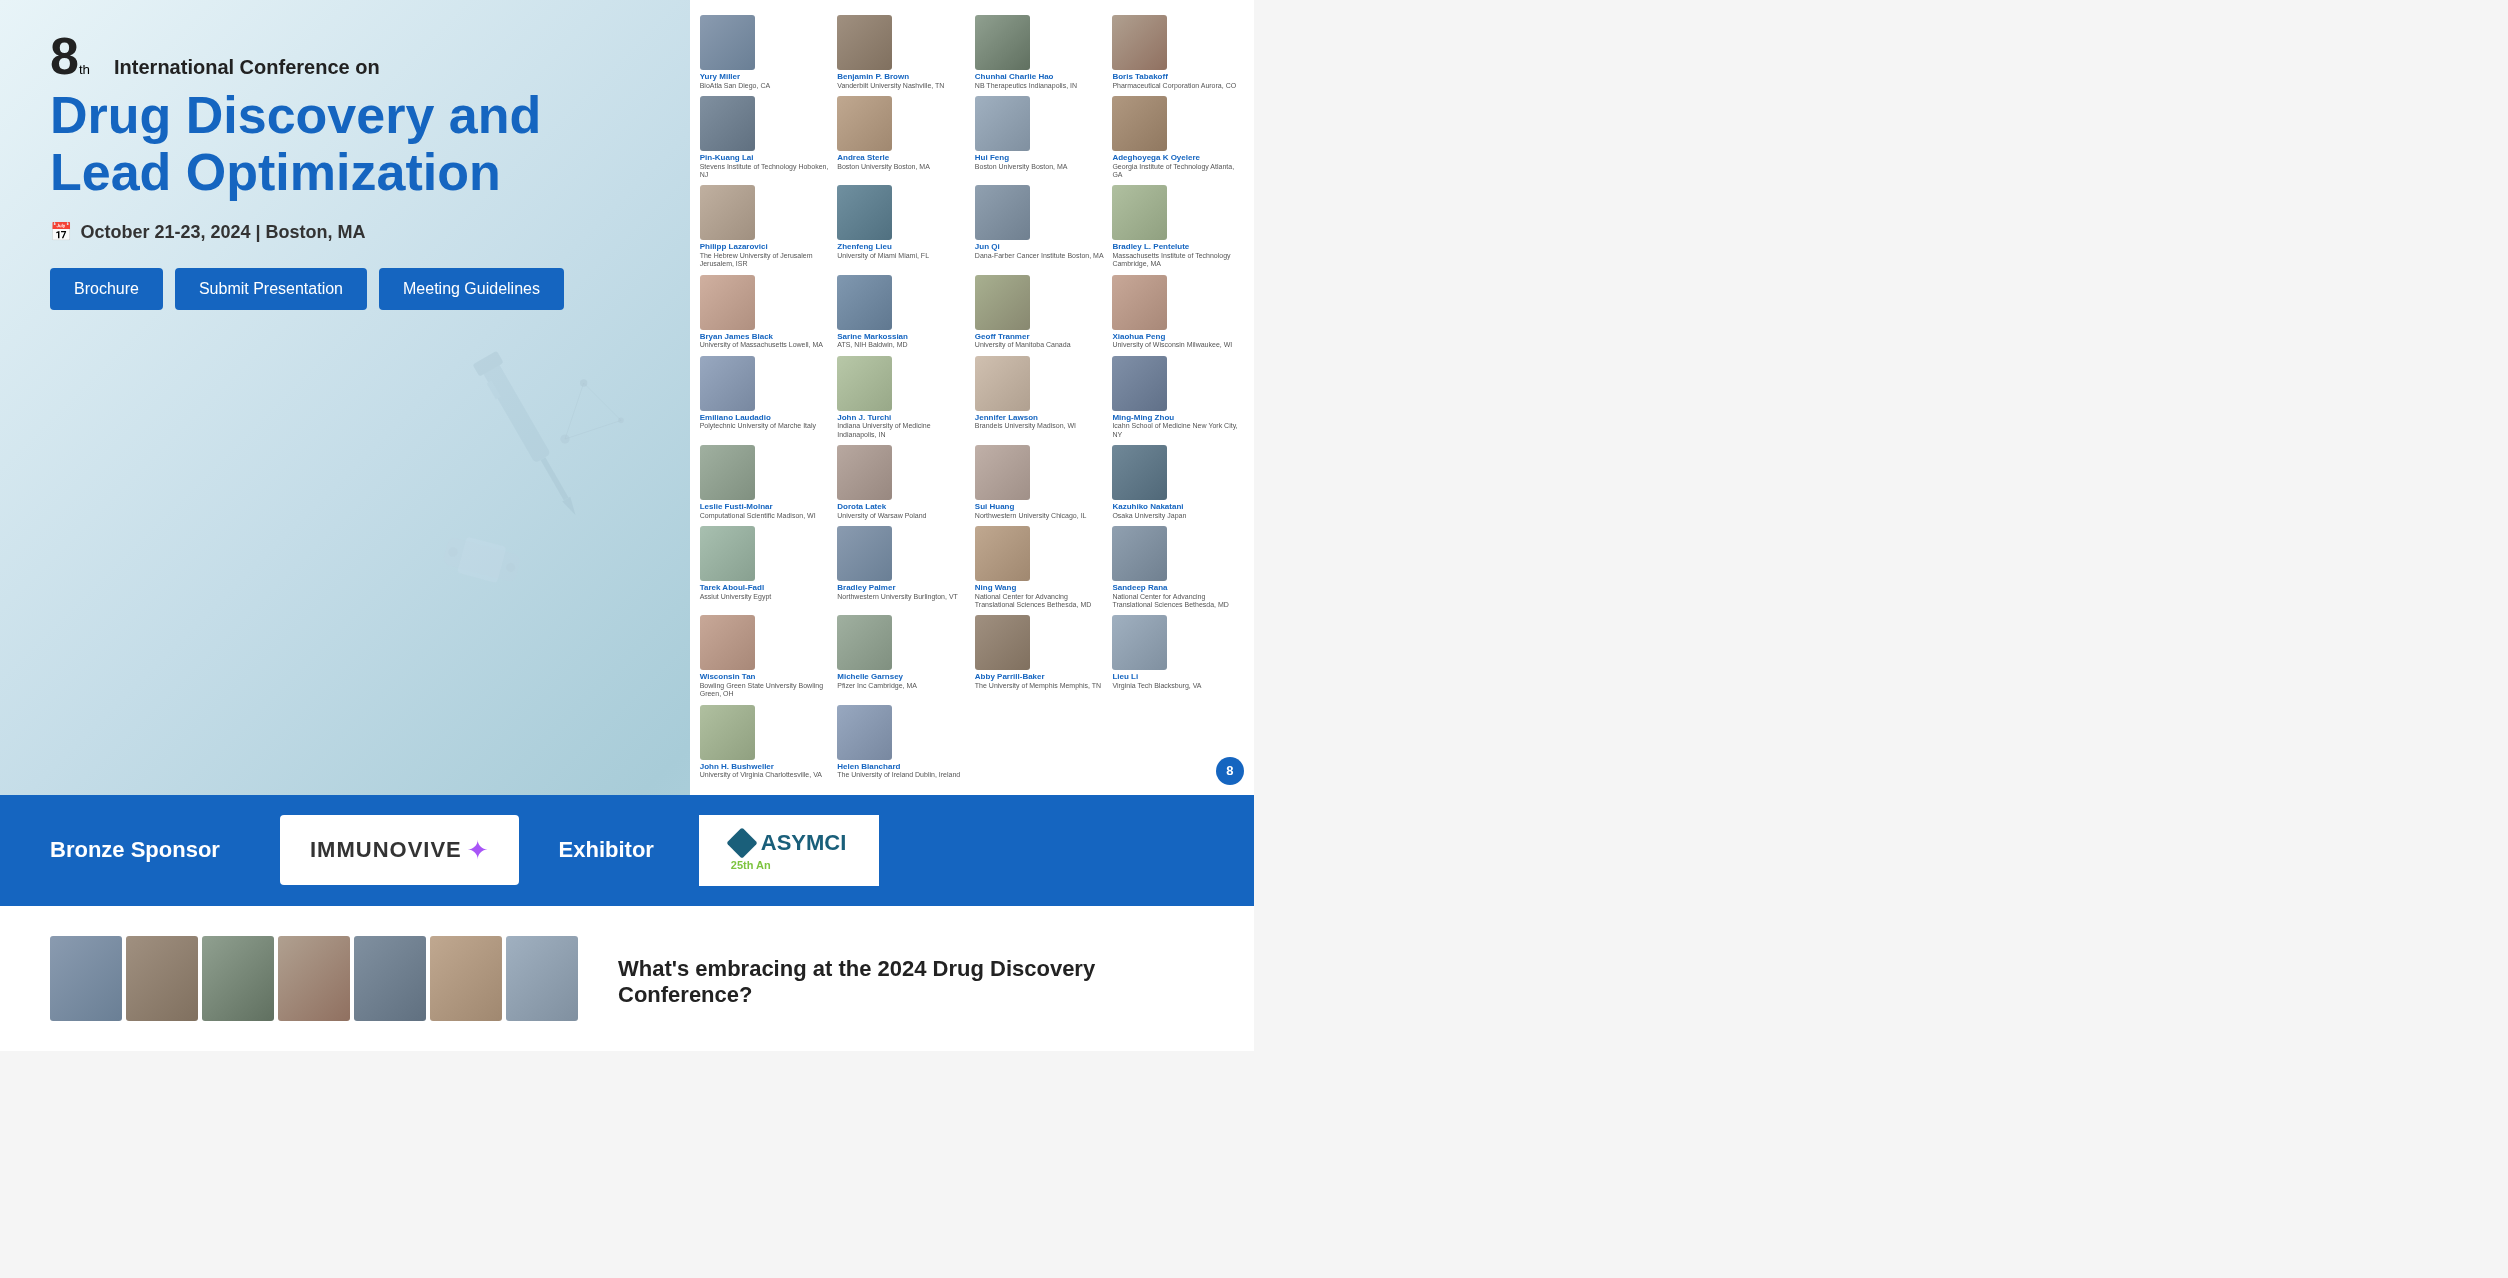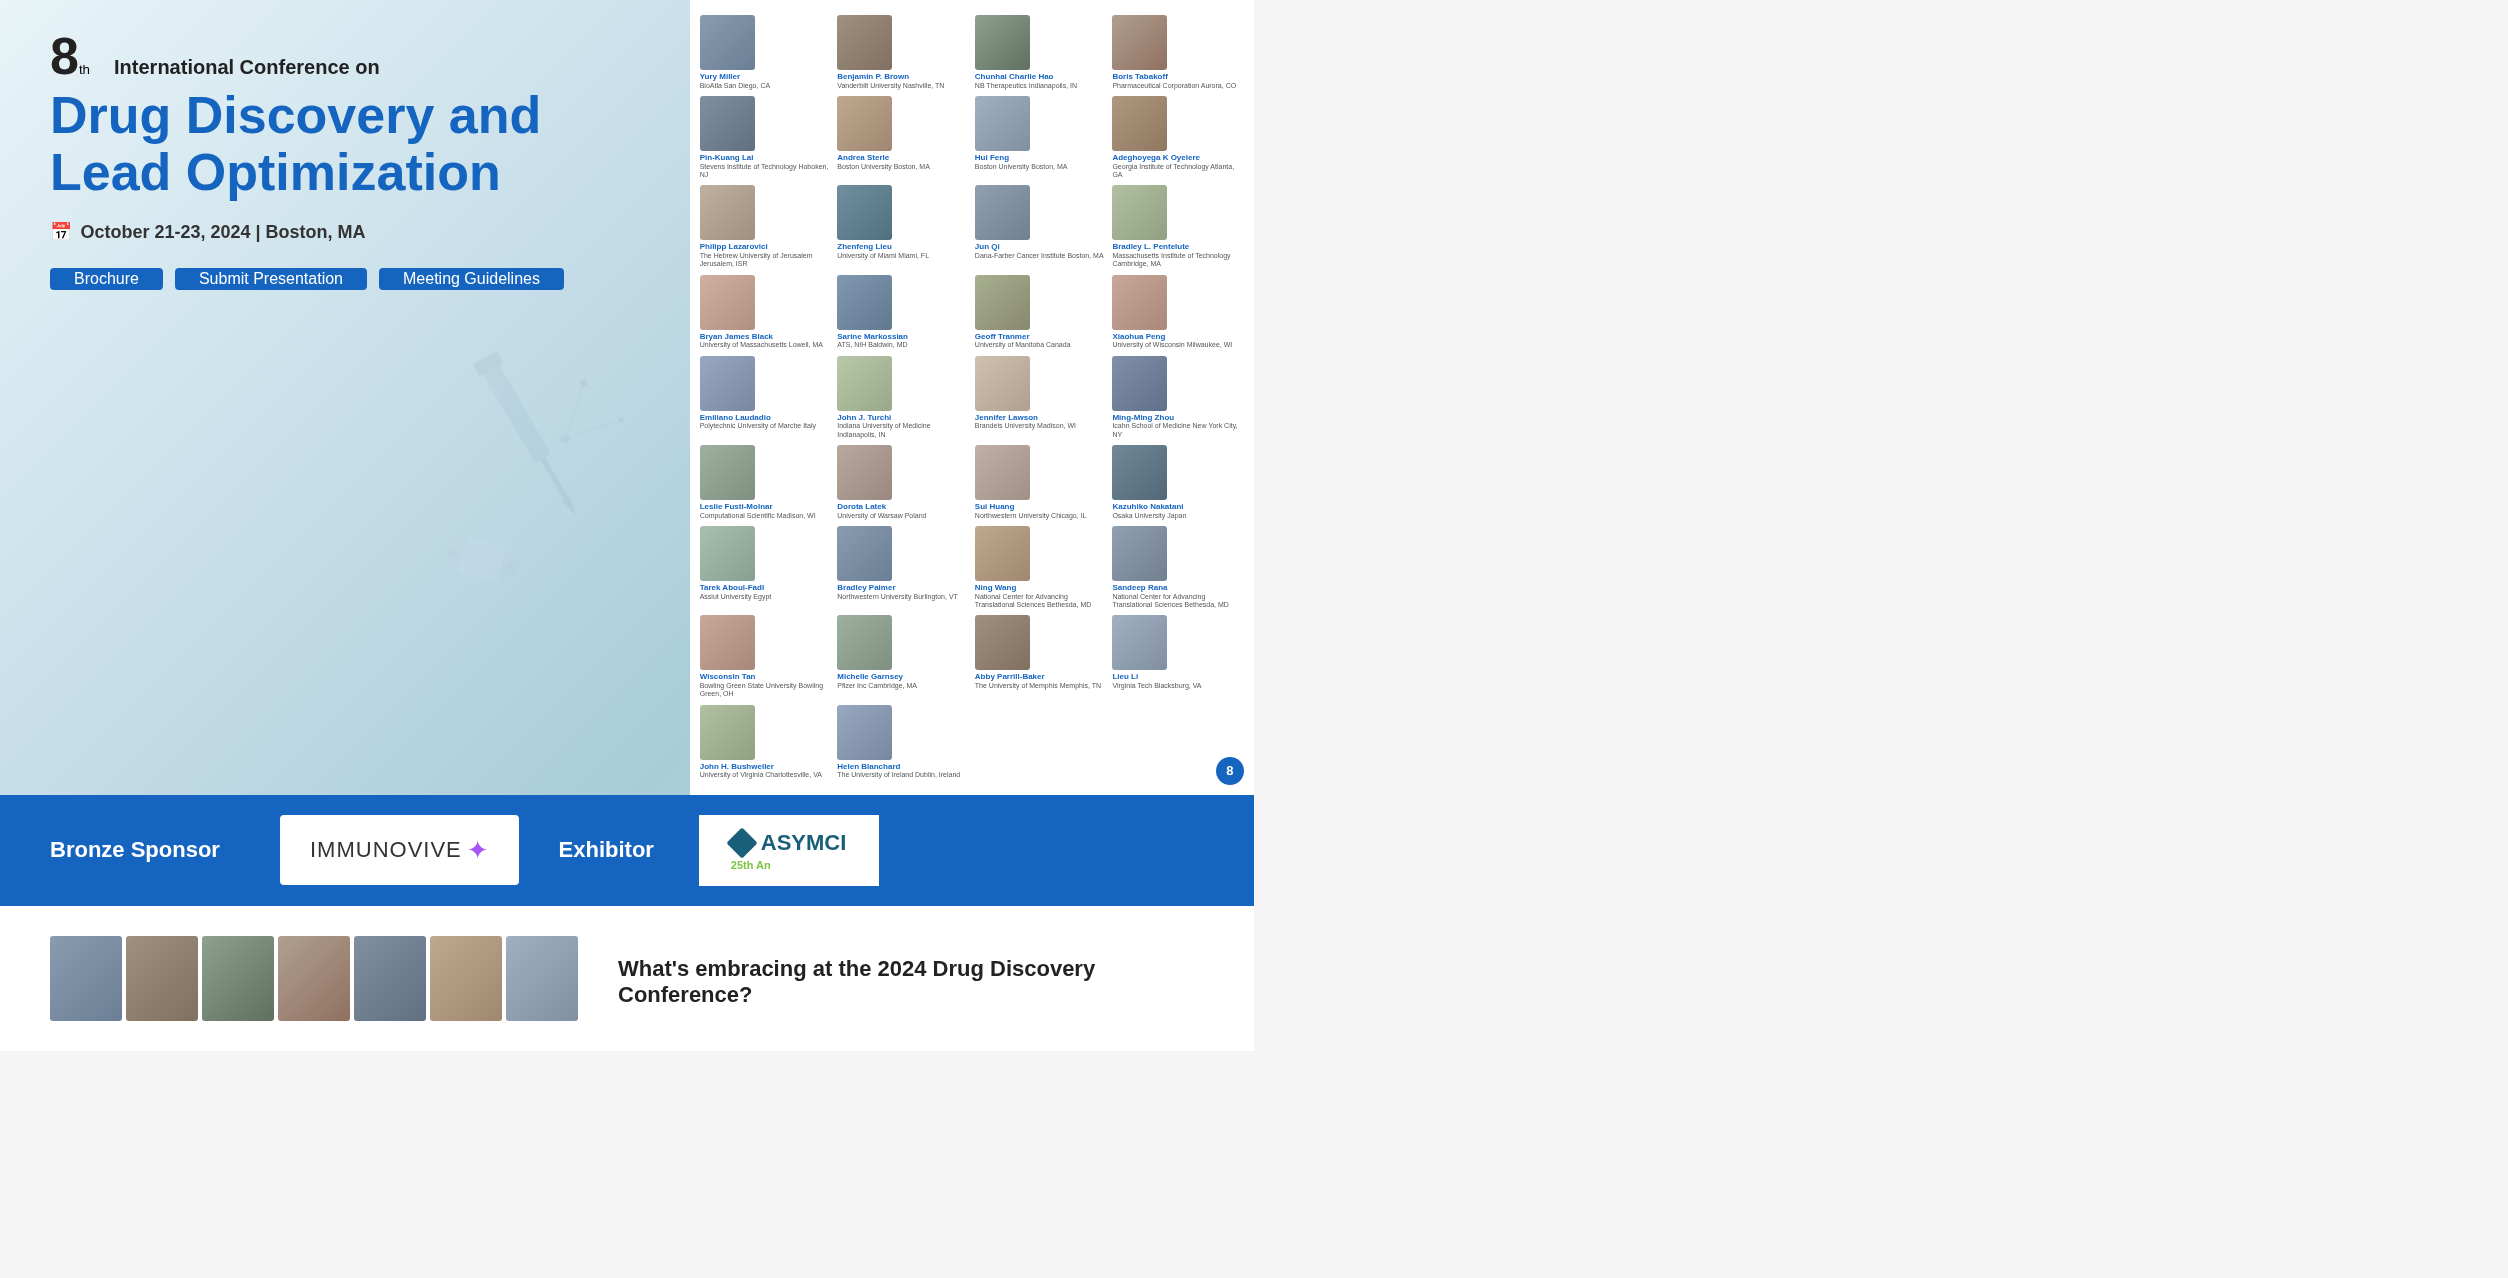--- a/index.html
+++ b/index.html
@@ -59,21 +59,21 @@
     }
     .calendar-icon {
       font-size: 18px;
     }
     .hero-buttons {
       display: flex;
       gap: 12px;
       flex-wrap: wrap;
     }
     .hero-btn {
-      padding: 0 22px;
+      padding: 10px 22px;
       border: 2px solid #1565C0;
       background: #1565C0;
       color: white;
       font-size: 16px;
       font-weight: 500;
       border-radius: 4px;
       cursor: pointer;
     }
 
     
@@ -138,21 +138,21 @@
       padding: 15px 30px;
       display: flex;
       align-items: center;
       justify-content: center;
       min-width: 200px;
       min-height: 70px;
       margin-left: 30px;
     }
     .sponsor-logo-text {
       font-size: 22px;
-      font-weight: normal;
+      font-weight: bold;
       color: #333;
       letter-spacing: 1px;
     }
     .sponsor-logo-icon {
       color: #a855f7;
       font-size: 26px;
       margin-left: 5px;
     }
     .exhibitor-label {
       color: white;

